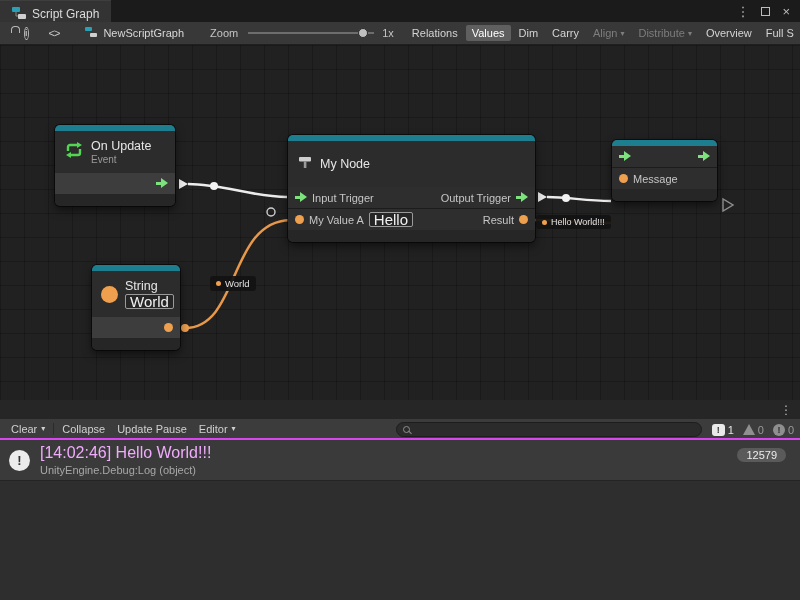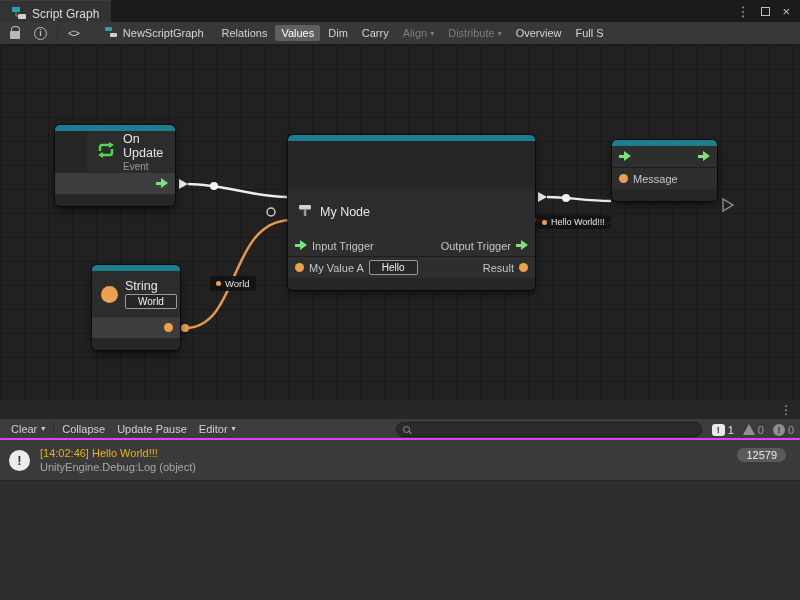--- a/index.html
+++ b/index.html
@@ -66,21 +66,21 @@
   .nrow.light { background:#3d3d3d; }
   .pg { display:flex; align-items:center; gap:5px; }
   .nfoot { height:12px; background:#262626; border-radius:0 0 5px 5px; }
   .garrow { position:relative; width:12px; height:11px; flex:0 0 auto; }
   .garrow::before { content:""; position:absolute; left:0; top:4px; width:5px; height:3px; background:#7de27d; }
   .garrow::after { content:""; position:absolute; left:5px; top:0; border:5.5px solid transparent;
                    border-left:7px solid #7de27d; border-right:0; }
   .odot { width:9px; height:9px; border-radius:50%; background:#efa04f; flex:0 0 auto; }
   .bigdot { width:17px; height:17px; border-radius:50%; background:#efa04f; flex:0 0 auto; }
   .field { background:#262626; border:1px solid #9a9a9a; border-radius:2px; color:#f0f0f0;
-           font-size:10px; padding:0 12px; height:15px; line-height:13px; }
+           font-size:15px; padding:0 4px; height:15px; line-height:13px; }
   .vbubble { position:absolute; z-index:5; display:flex; align-items:center; gap:4px;
              background:rgba(18,18,18,.93); border-radius:3px; padding:2px 6px;
              font-size:9.5px; color:#e2e2e2; }
   .vbubble .mini { width:5px; height:5px; border-radius:50%; background:#efa04f; }
 
   
   .console { position:absolute; left:0; top:400px; width:800px; height:200px; background:#2e2e2e; }
   .cstrip { height:19px; background:#262626; display:flex; align-items:stretch; }
   .ctab { display:flex; align-items:center; gap:0; padding:11px 11px; background:#3c3c3c;
           color:#dcdcdc; font-size:11.5px;margin-top:20px; }
@@ -109,21 +109,21 @@
   .ic-warn { width:0; height:0; border-left:6.5px solid transparent; border-right:6.5px solid transparent;
              border-bottom:11px solid #8f8f8f; }
   .ic-err { width:12px; height:12px; border-radius:50%; background:#8f8f8f; color:#2c2c2c;
             display:flex; align-items:center; justify-content:center; font-size:9px; font-weight:bold; }
   .ic-err::before { content:"!"; }
   .lentry { height:41px; background:#3a3a3a; border-bottom:1px solid #242424; position:relative;
             display:flex; align-items:center; }
   .log-ic { width:21px; height:21px; border-radius:50%; background:#ececec; color:#333; font-weight:bold;
             font-size:13px; display:flex; align-items:center; justify-content:center; margin:0 10px 0 9px; }
   .log-ic::before { content:"!"; }
-  .ltxt1 { font-size:11px; color:#eab308; }
+  .ltxt1 { font-size:16px; color:#f0abfc; }
   .ltxt2 { font-size:11px; color:#a8a8a8; margin-top:2px; }
   .lbadge { position:absolute; right:14px; top:8px; background:#5a5a5a; border-radius:9px;
             padding:1px 9px; font-size:11px; color:#ececec; }
 </style>
 </head>
 <body>
 
 <div class="screen">
 
   <div class="tabbar">
@@ -150,20 +150,27 @@
     <span class="gsep"></span>
     <span class="codeic">&lt;&gt;</span>
     <div class="gchip">
       <span>
         <svg width="12" height="11" viewBox="0 0 12 11">
             <rect x="0" y="0" width="7" height="4" rx="1" fill="#2aa0b4"></rect>
             <rect x="5" y="6" width="7" height="4" rx="1" fill="#cfcfcf"></rect>
           </svg>
       </span>
       <span>NewScriptGraph</span>
+    </div>
+    <div class="zoomgrp">
+      <span class="zlabel">Zoom</span>
+      <span class="ztrack">
+        <span class="zhandle"></span>
+      </span>
+      <span class="zval">1x</span>
     </div>
     <div class="gbtns">
       <button class="gbtn">Relations</button>
       <button class="gbtn active">Values</button>
       <button class="gbtn">Dim</button>
       <button class="gbtn">Carry</button>
       <button class="gbtn disabled">
         <span>Align</span>
         <span class="dd">▾</span>
       </button>
@@ -192,21 +199,21 @@
       <circle cx="185" cy="328" r="4" fill="#efa04f"></circle>
       <circle cx="271" cy="212" r="4" fill="none" stroke="#cfcfcf" stroke-width="1.4"></circle>
 
       <path d="M531,220 C556,220 582,223 611,223" stroke="#e8984a" stroke-width="2.5" fill="none"></path>
 
       <polygon points="723,199 723,211 733,205" fill="none" stroke="#8f8f8f" stroke-width="1.4"></polygon>
     </svg>
 
     <div class="node" style="left:55px; top:80px; width:120px;">
       <div class="stripe"></div>
-      <div class="nhead" style="height:42px;margin-left:32px;">
+      <div class="nhead" style="height:42px;">
         <span>
           <svg width="20" height="18" viewBox="0 0 20 18">
             <path d="M4 10 V6 a2 2 0 0 1 2-2 h8" fill="none" stroke="#53d453" stroke-width="2.4"></path>
             <path d="M16 8 v4 a2 2 0 0 1 -2 2 H6" fill="none" stroke="#53d453" stroke-width="2.4"></path>
             <polygon points="13,1 13,7 18,4" fill="#53d453"></polygon>
             <polygon points="7,11 7,17 2,14" fill="#53d453"></polygon>
           </svg>
         </span>
         <span class="ncol">
           <span class="ntitle">On Update</span>
@@ -219,21 +226,21 @@
           <span class="pg">
               <span class="garrow"></span>
             </span>
         </div>
       </div>
       <div class="nfoot"></div>
     </div>
 
     <div class="node" style="left:288px; top:90px; width:247px;">
       <div class="stripe"></div>
-      <div class="nhead" style="height:46px;margin-top:48px;">
+      <div class="nhead" style="height:46px;">
         <span>
           <svg width="16" height="16" viewBox="0 0 16 16">
             <rect x="2" y="3" width="12" height="4.5" rx="1" fill="#cfcfcf"></rect>
             <rect x="6.8" y="7.5" width="2.6" height="6.5" fill="#9a9a9a"></rect>
           </svg>
         </span>
         <span class="ntitle">My Node</span>
       </div>
       <div class="nrows">
         <div class="nrow">

